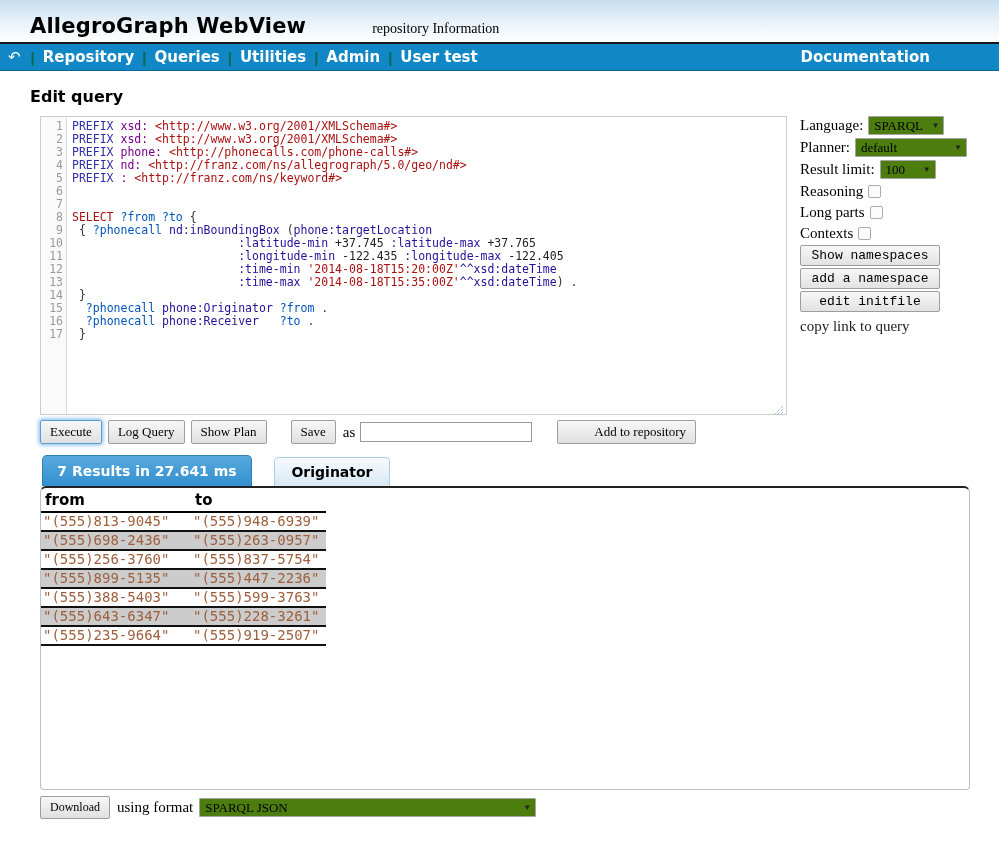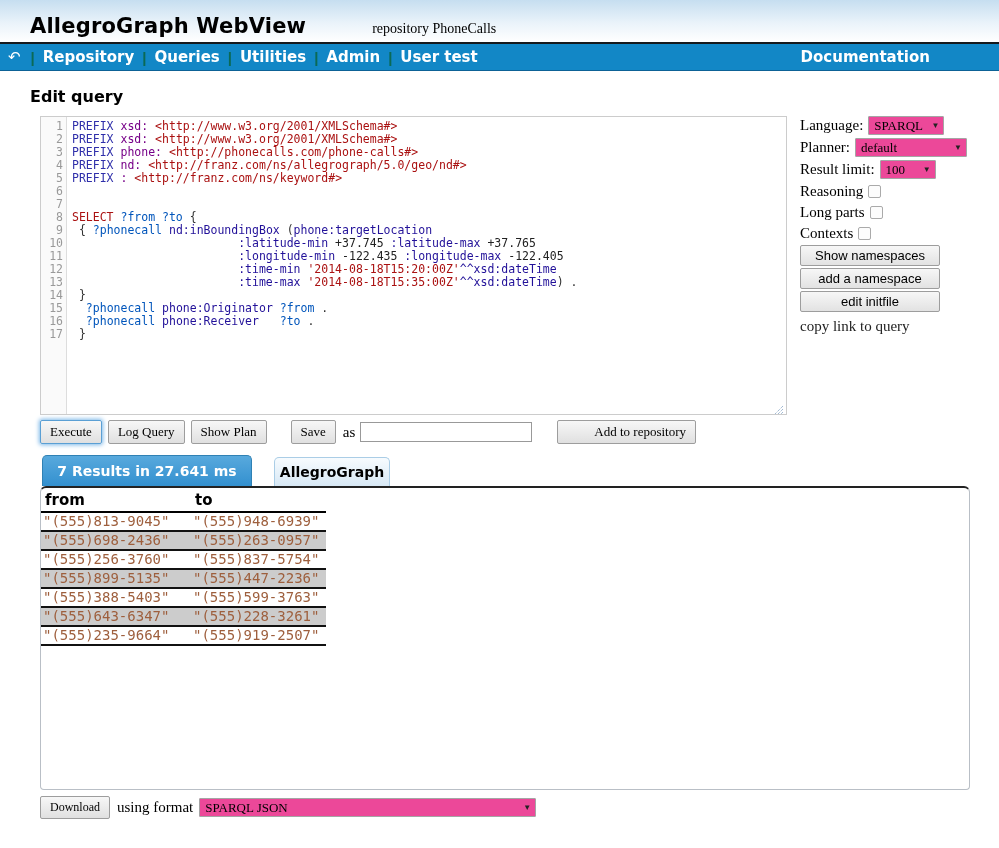--- a/index.html
+++ b/index.html
@@ -33,27 +33,27 @@
           padding:3px 0 0 5px; white-space:pre; }
   .tok-k{color:#2f2faa;} .tok-s{color:#aa1111;} .tok-p{color:#770088;} .tok-u{color:#aa1111;}
   .tok-v{color:#0055bb;} .tok-q{color:#221199;} .tok-n{color:#222;} .tok-str{color:#aa1111;} .tok-t{color:#333;}
   .resize { position:absolute; right:2px; bottom:2px; width:11px; height:11px; cursor:nwse-resize; }
 
   
   .opts { width:170px; margin-left:13px; font-family:"Liberation Serif",serif; font-size:15px; color:#000; }
   .opt-row { display:flex; align-items:center; margin-bottom:3px; min-height:18px; }
   .opt-row label { margin-right:5px; }
   .select { display:inline-flex; align-items:center; justify-content:space-between; border:1px solid #a5a5a5;
-            background:#ec4899; border-radius:1px; font-family:"Liberation Serif",serif; font-size:13px;
+            background:#4d7c0f; border-radius:1px; font-family:"Liberation Serif",serif; font-size:13px;
             padding:1px 4px 1px 5px; height:19px; cursor:pointer; }
   .select .arr { font-size:8px; color:#222; margin-left:6px; }
   .w-lang{width:76px;} .w-plan{width:112px;} .w-limit{width:56px;} .w-format{width:337px;}
   .checkbox { width:13px; height:13px; border:1px solid #aaa; border-radius:2px; background:#fcfcfc; display:inline-block; cursor:pointer; }
   .opt-btn { display:block; width:140px; height:21px; margin-bottom:2px; background:linear-gradient(to bottom,#f7f7f7,#e2e2e2);
-             border:1px solid #9d9d9d; border-radius:2px; font-family:Liberation Sans, sans-serif; font-size:13px; cursor:pointer; }
+             border:1px solid #9d9d9d; border-radius:2px; font-family:Liberation Mono, monospace; font-size:13px; cursor:pointer; }
   .copy-link { font-family:"Liberation Serif",serif; font-size:15px; color:#222; cursor:pointer; display:inline-block; margin-top:4px; }
 
   
   .actions { display:flex; align-items:center; margin:5px 0 0 10px; height:24px; }
   .btn { background:linear-gradient(to bottom,#f7f7f7,#e0e0e0); border:1px solid #9d9d9d; border-radius:2px;
          font-family:"Liberation Serif",serif; font-size:13px; padding:3px 9px; cursor:pointer; margin-right:6px; }
   .btn.focused { border-color:#5a9fd4; box-shadow:0 0 4px 1px #7db8e8; }
   .gap24 { margin-left:18px; }
   .as-label { font-family:"Liberation Serif",serif; font-size:15px; margin:0 5px 0 1px; }
   .save-as { width:172px; height:20px; border:1px solid #999; font-family:"Liberation Serif",serif; font-size:13px; padding:0 3px; }
@@ -84,21 +84,21 @@
             font-family:"Liberation Serif",serif; font-size:12px; padding:3px 9px; cursor:pointer; }
   .dl-label { font-family:"Liberation Serif",serif; font-size:15px; margin:0 6px 0 7px; }
 </style>
 </head>
 <body>
 
 <div class="page">
 
   <header>
     <h1>AllegroGraph WebView</h1>
-    <span class="repo">repository PhoneCalls</span>
+    <span class="repo">repository Information</span>
   </header>
 
   <nav>
     <span class="back">↶</span>
     <span class="sep">|</span>
     <a>Repository</a>
     <span class="sep">|</span>
     <a>Queries</a>
     <span class="sep">|</span>
     <a>Utilities</a>
@@ -205,21 +205,21 @@
       <button class="btn">Log Query</button>
       <button class="btn">Show Plan</button>
       <button class="btn gap24">Save</button>
       <span class="as-label">as</span>
       <input class="save-as" value="" style="">
       <button class="btn gap24" style="margin-left:25px;padding-left:36px;">Add to repository</button>
     </div>
 
     <div class="tabs">
       <div class="tab active">7 Results in 27.641 ms</div>
-      <div class="tab inactive">AllegroGraph</div>
+      <div class="tab inactive">Originator</div>
     </div>
 
     <div class="panel">
       <table id="results-table">
         <colgroup>
             <col class="c1">
             <col class="c2">
           </colgroup>
         <thead>
             <tr id="results-head">

